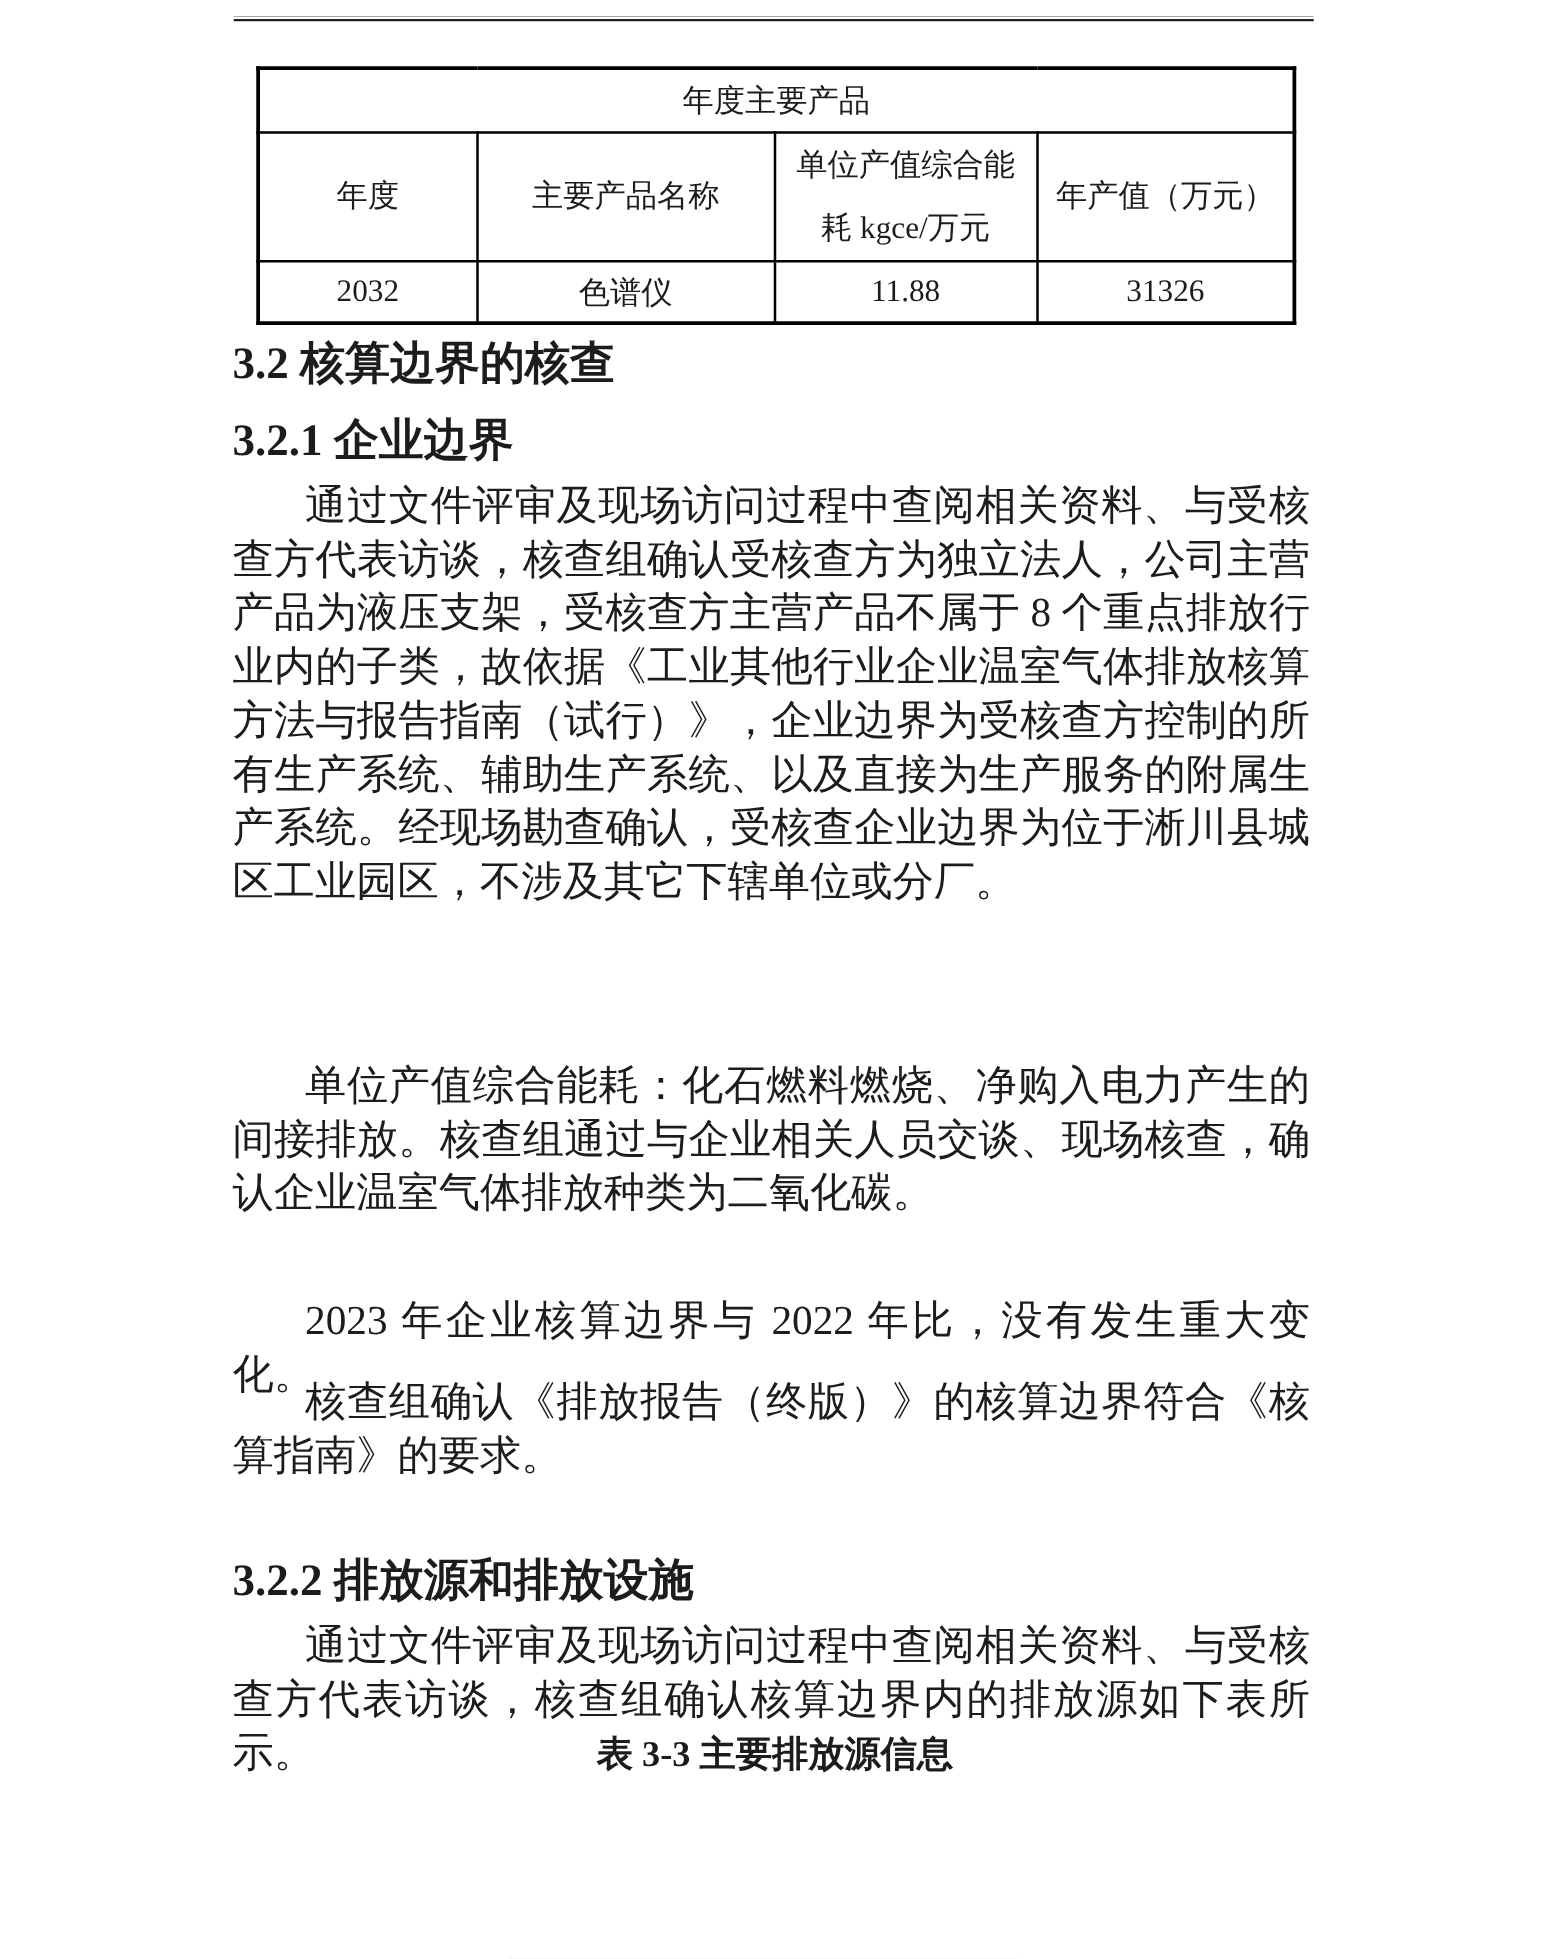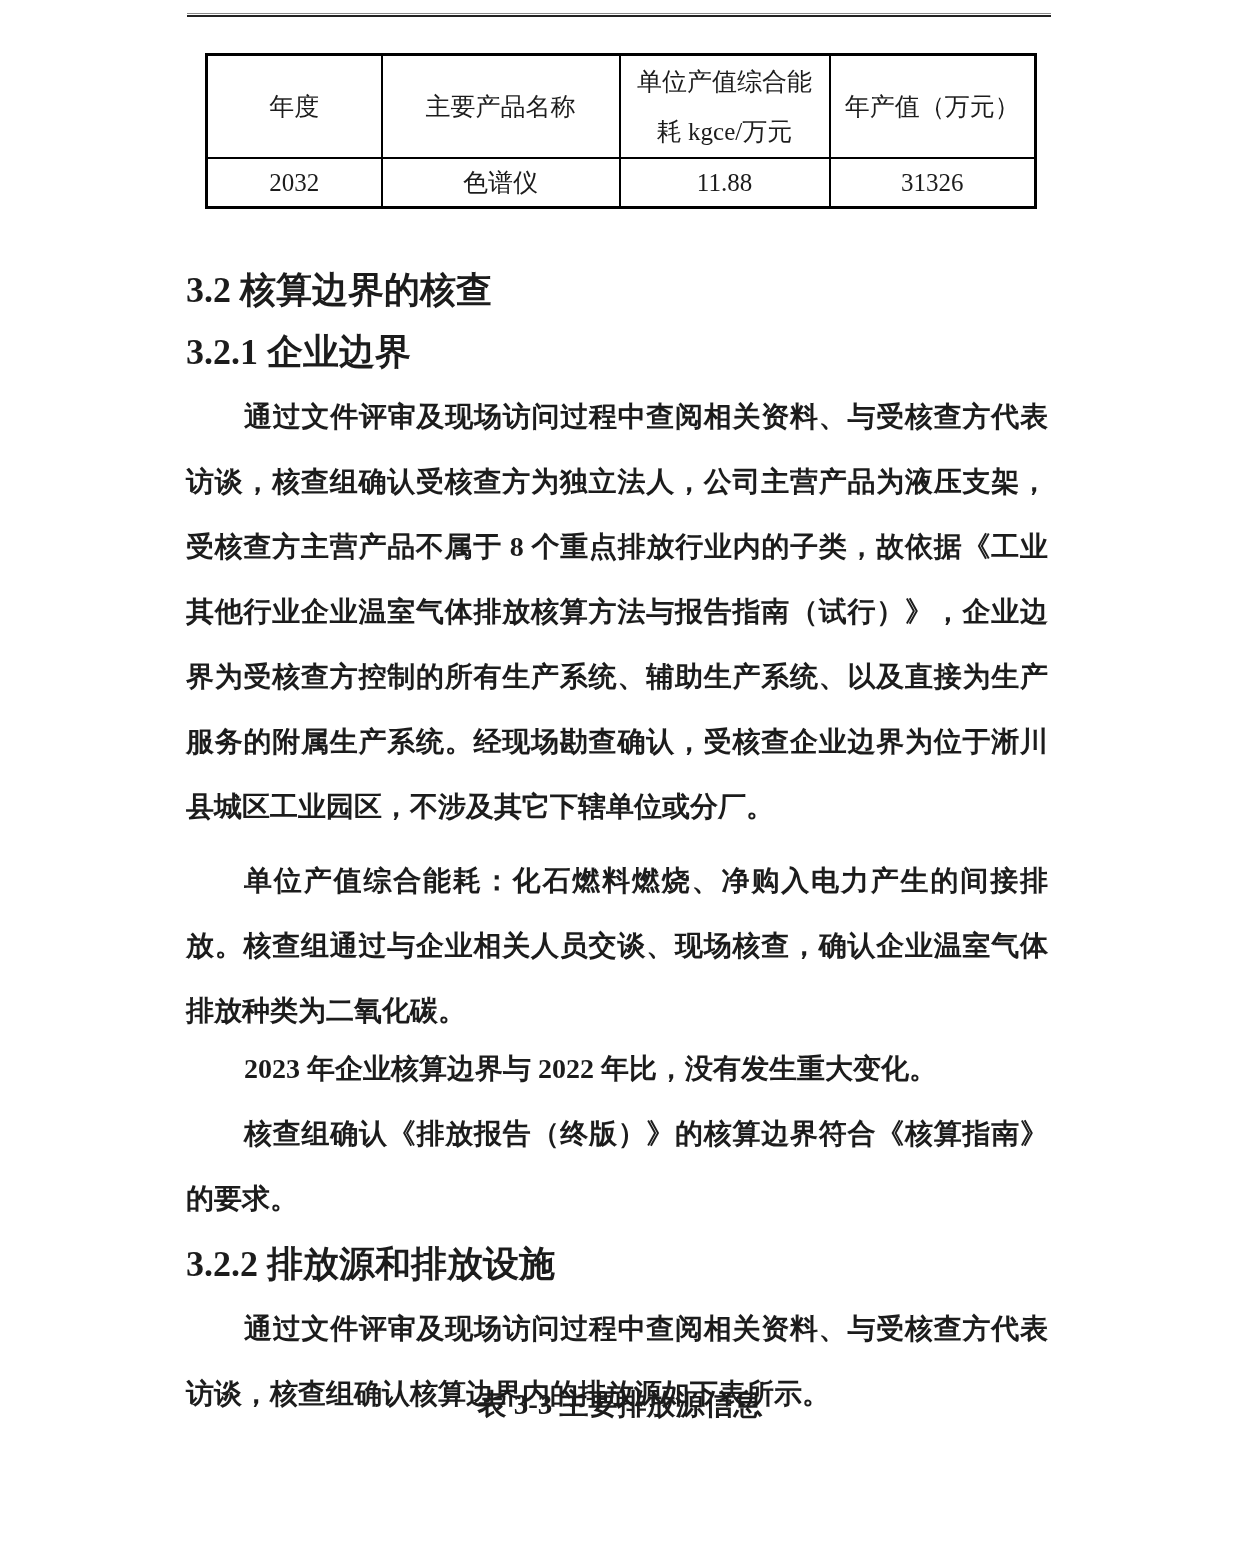--- a/index.html
+++ b/index.html
@@ -48,25 +48,24 @@
     width: 868px;
     font-size: 36px;
     font-weight: bold;
     line-height: 40px;
     white-space: nowrap;
   }
   .para {
     position: absolute;
     left: 186px;
     width: 862px;
-    font-size: 28px;
-    line-height: 65px;
+    font-size: 33px;
+    line-height: 43px;
     text-align: justify;
     text-indent: 58px;
-    font-weight: bold;
   }
   .caption {
     position: absolute;
     left: 186px;
     top: 1386px;
     width: 868px;
     font-size: 29px;
     font-weight: bold;
     line-height: 36px;
     text-align: center;
@@ -90,20 +89,23 @@
   <div class="header-rule"></div>
 
   <table class="products">
     <colgroup>
       <col style="width:175px">
       <col style="width:238px">
       <col style="width:210px">
       <col style="width:206px">
     </colgroup>
     <tbody>
+      <tr class="title-row">
+        <td colspan="4">年度主要产品</td>
+      </tr>
       <tr class="header-row">
         <td>年度</td>
         <td>主要产品名称</td>
         <td>单位产值综合能耗 kgce/万元</td>
         <td>年产值（万元）</td>
       </tr>
       <tr class="data-row">
         <td>2032</td>
         <td>色谱仪</td>
         <td>11.88</td>

